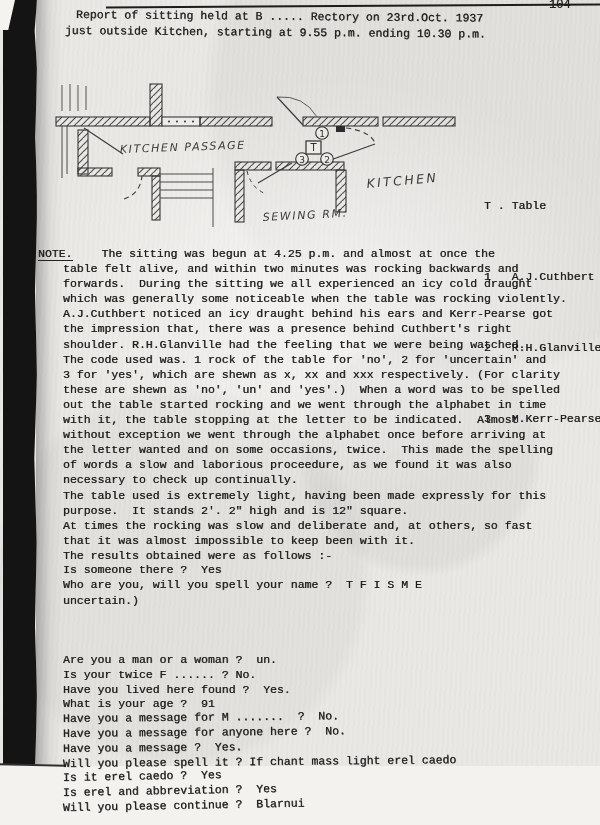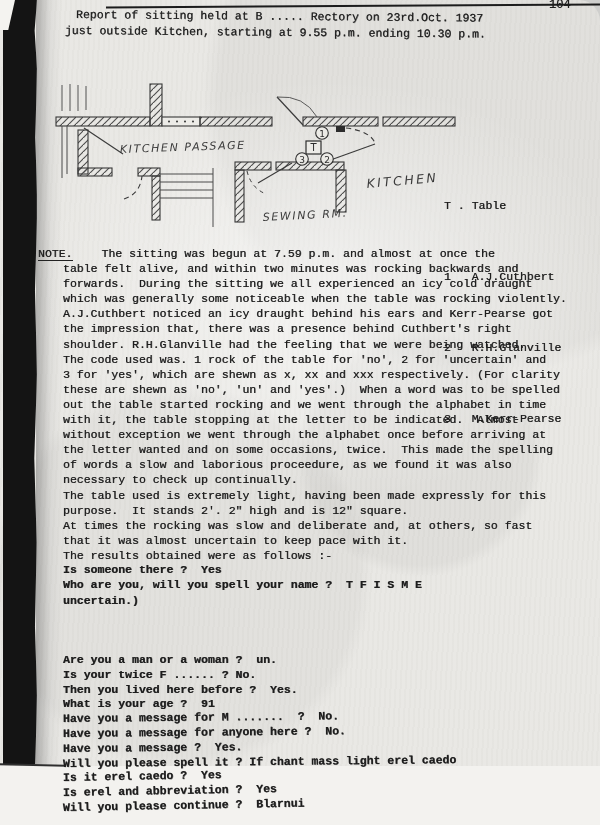--- a/index.html
+++ b/index.html
@@ -7,21 +7,20 @@
   .page{
     position:relative;width:600px;height:825px;
     background:
       radial-gradient(ellipse 420px 300px at 55% 35%, rgba(255,255,255,0.55), rgba(255,255,255,0) 70%),
       radial-gradient(circle at 80% 12%, rgba(0,0,0,0.035) 0 30%, transparent 32%),
       radial-gradient(circle at 30% 70%, rgba(0,0,0,0.03) 0 25%, transparent 27%),
       radial-gradient(circle at 70% 55%, rgba(0,0,0,0.04) 0 18%, transparent 20%),
       repeating-linear-gradient(93deg, rgba(0,0,0,0.016) 0 2px, rgba(255,255,255,0.02) 2px 5px),
       #e9e8e4;
     font-family:"Liberation Mono","DejaVu Sans Mono",monospace;
-    border-radius:21px;
   }
   
   .left-strip{
     position:absolute;left:3px;top:0;width:34px;height:764px;background:#141414;
     clip-path:polygon(0 0,100% 0,93% 4%,100% 9%,95% 18%,101% 27%,94% 38%,100% 49%,92% 60%,99% 71%,94% 82%,100% 91%,95% 100%,0 100%);
   }
   .left-strip-shade{
     position:absolute;left:36px;top:0;width:26px;height:764px;
     background:linear-gradient(to right, rgba(90,90,90,0.4), rgba(170,170,170,0.18) 55%, rgba(200,200,200,0));
   }
@@ -39,28 +38,28 @@
   .header .h2{position:absolute;left:65px;top:24px;font-size:11.5px;}
 
   
   .plan{position:absolute;left:48px;top:82px;}
   .sketch-label{font-family:"DejaVu Sans",sans-serif;font-style:italic;font-size:11px;letter-spacing:1.6px;fill:#3b3b3b;}
   .sketch-label.big{font-size:12.5px;letter-spacing:2.4px;}
   .sketch-num{font-family:"DejaVu Sans",sans-serif;font-size:9px;fill:#2d2d2d;text-anchor:middle;}
   .sketch-t{font-family:"DejaVu Sans",sans-serif;font-size:10px;fill:#2d2d2d;text-anchor:middle;}
 
   .legend{position:absolute;left:444px;top:125px;}
-  .legend div{font-size:11.5px;line-height:17px;}
+  .legend div{font-size:11.5px;line-height:17px;margin-left:40px;}
 
   .note{position:absolute;left:38px;top:246px;width:545px;}
   .note .tline{font-size:11.5px;line-height:15.1px;}
   .note-heading{border-bottom:1.2px solid #222;padding-bottom:0px;margin-right:29px;text-align:center;}
   .note .cont{padding-left:25px;}
 
-  .qa{width:520px;font-weight:bold;}
+  .qa{width:520px;}
   .qa .tline{font-size:11.5px;}
   .qa-g1{position:absolute;left:63px;top:562px;}
   .qa-g1 .tline{line-height:15.3px;}
   .qa-g1 div:nth-of-type(4){margin-left:268px;}
   .qa-g2{position:absolute;left:63px;top:653px;}
   .qa-g2 .tline{line-height:14.8px;transform-origin:0 50%;}
   .qa-g2 div:nth-of-type(n+5){transform:rotate(-0.55deg);}
   .qa-g2 div:nth-of-type(n+9){transform:rotate(-1.05deg);}
   .qa-g2 div:nth-of-type(12){transform:rotate(-0.6deg);}
 </style>
@@ -159,21 +158,21 @@
       <div><span>T</span> <span>.</span> <span>Table</span></div>
     
       <div><span>1</span> <span> </span> <span>A.J.Cuthbert</span></div>
     
       <div><span>2</span> <span> </span> <span>R.H.Glanville</span></div>
     
       <div><span>3</span> <span> </span> <span>M.Kerr-Pearse</span></div>
     </div>
 
   <div class="note">
-    <div class="typed tline"><span class="note-heading">NOTE.</span><span>The sitting was begun at 7.59 p.m. and almost at once the</span></div>
+    <div class="typed tline"><span class="note-heading">NOTE.</span><span>The sitting was begun at 4.25 p.m. and almost at once the</span></div>
     <div>
 
         <div class="typed tline cont">table felt alive, and within two minutes was rocking backwards and</div>
 
         <div class="typed tline cont">forwards.  During the sitting we all experienced an icy cold draught</div>
 
         <div class="typed tline cont">which was generally some noticeable when the table was rocking violently.</div>
 
         <div class="typed tline cont">A.J.Cuthbert noticed an icy draught behind his ears and Kerr-Pearse got</div>
 
@@ -198,21 +197,21 @@
         <div class="typed tline cont">of words a slow and laborious proceedure, as we found it was also</div>
 
         <div class="typed tline cont">necessary to check up continually.</div>
 
         <div class="typed tline cont">The table used is extremely light, having been made expressly for this</div>
 
         <div class="typed tline cont">purpose.  It stands 2'. 2" high and is 12" square.</div>
 
         <div class="typed tline cont">At times the rocking was slow and deliberate and, at others, so fast</div>
 
-        <div class="typed tline cont">that it was almost uncertain to keep pace with it.</div>
+        <div class="typed tline cont">that it was almost impossible to keep been with it.</div>
 
         <div class="typed tline cont">The results obtained were as follows :-</div>
       </div>
   </div>
 
   <div class="qa qa-g1">
 
       <div class="typed tline">Is someone there ?  Yes</div>
 
       <div class="typed tline">Who are you, will you spell your name ?  T F I S M E</div>
@@ -220,21 +219,21 @@
 
       <div class="typed tline">uncertain.)</div>
     </div>
   <div class="qa qa-g2">
 
       <div class="typed tline">Are you a man or a woman ?  un.</div>
 
 
       <div class="typed tline">Is your twice F ...... ? No.</div>
 
-      <div class="typed tline">Then you lived here before ?  Yes.</div>
+      <div class="typed tline">Have you lived here found ?  Yes.</div>
 
       <div class="typed tline">What is your age ?  91</div>
 
       <div class="typed tline">Have you a message for M .......  ?  No.</div>
 
       <div class="typed tline">Have you a message for anyone here ?  No.</div>
 
       <div class="typed tline">Have you a message ?  Yes.</div>
 
       <div class="typed tline">Will you please spell it ? If chant mass light erel caedo</div>

